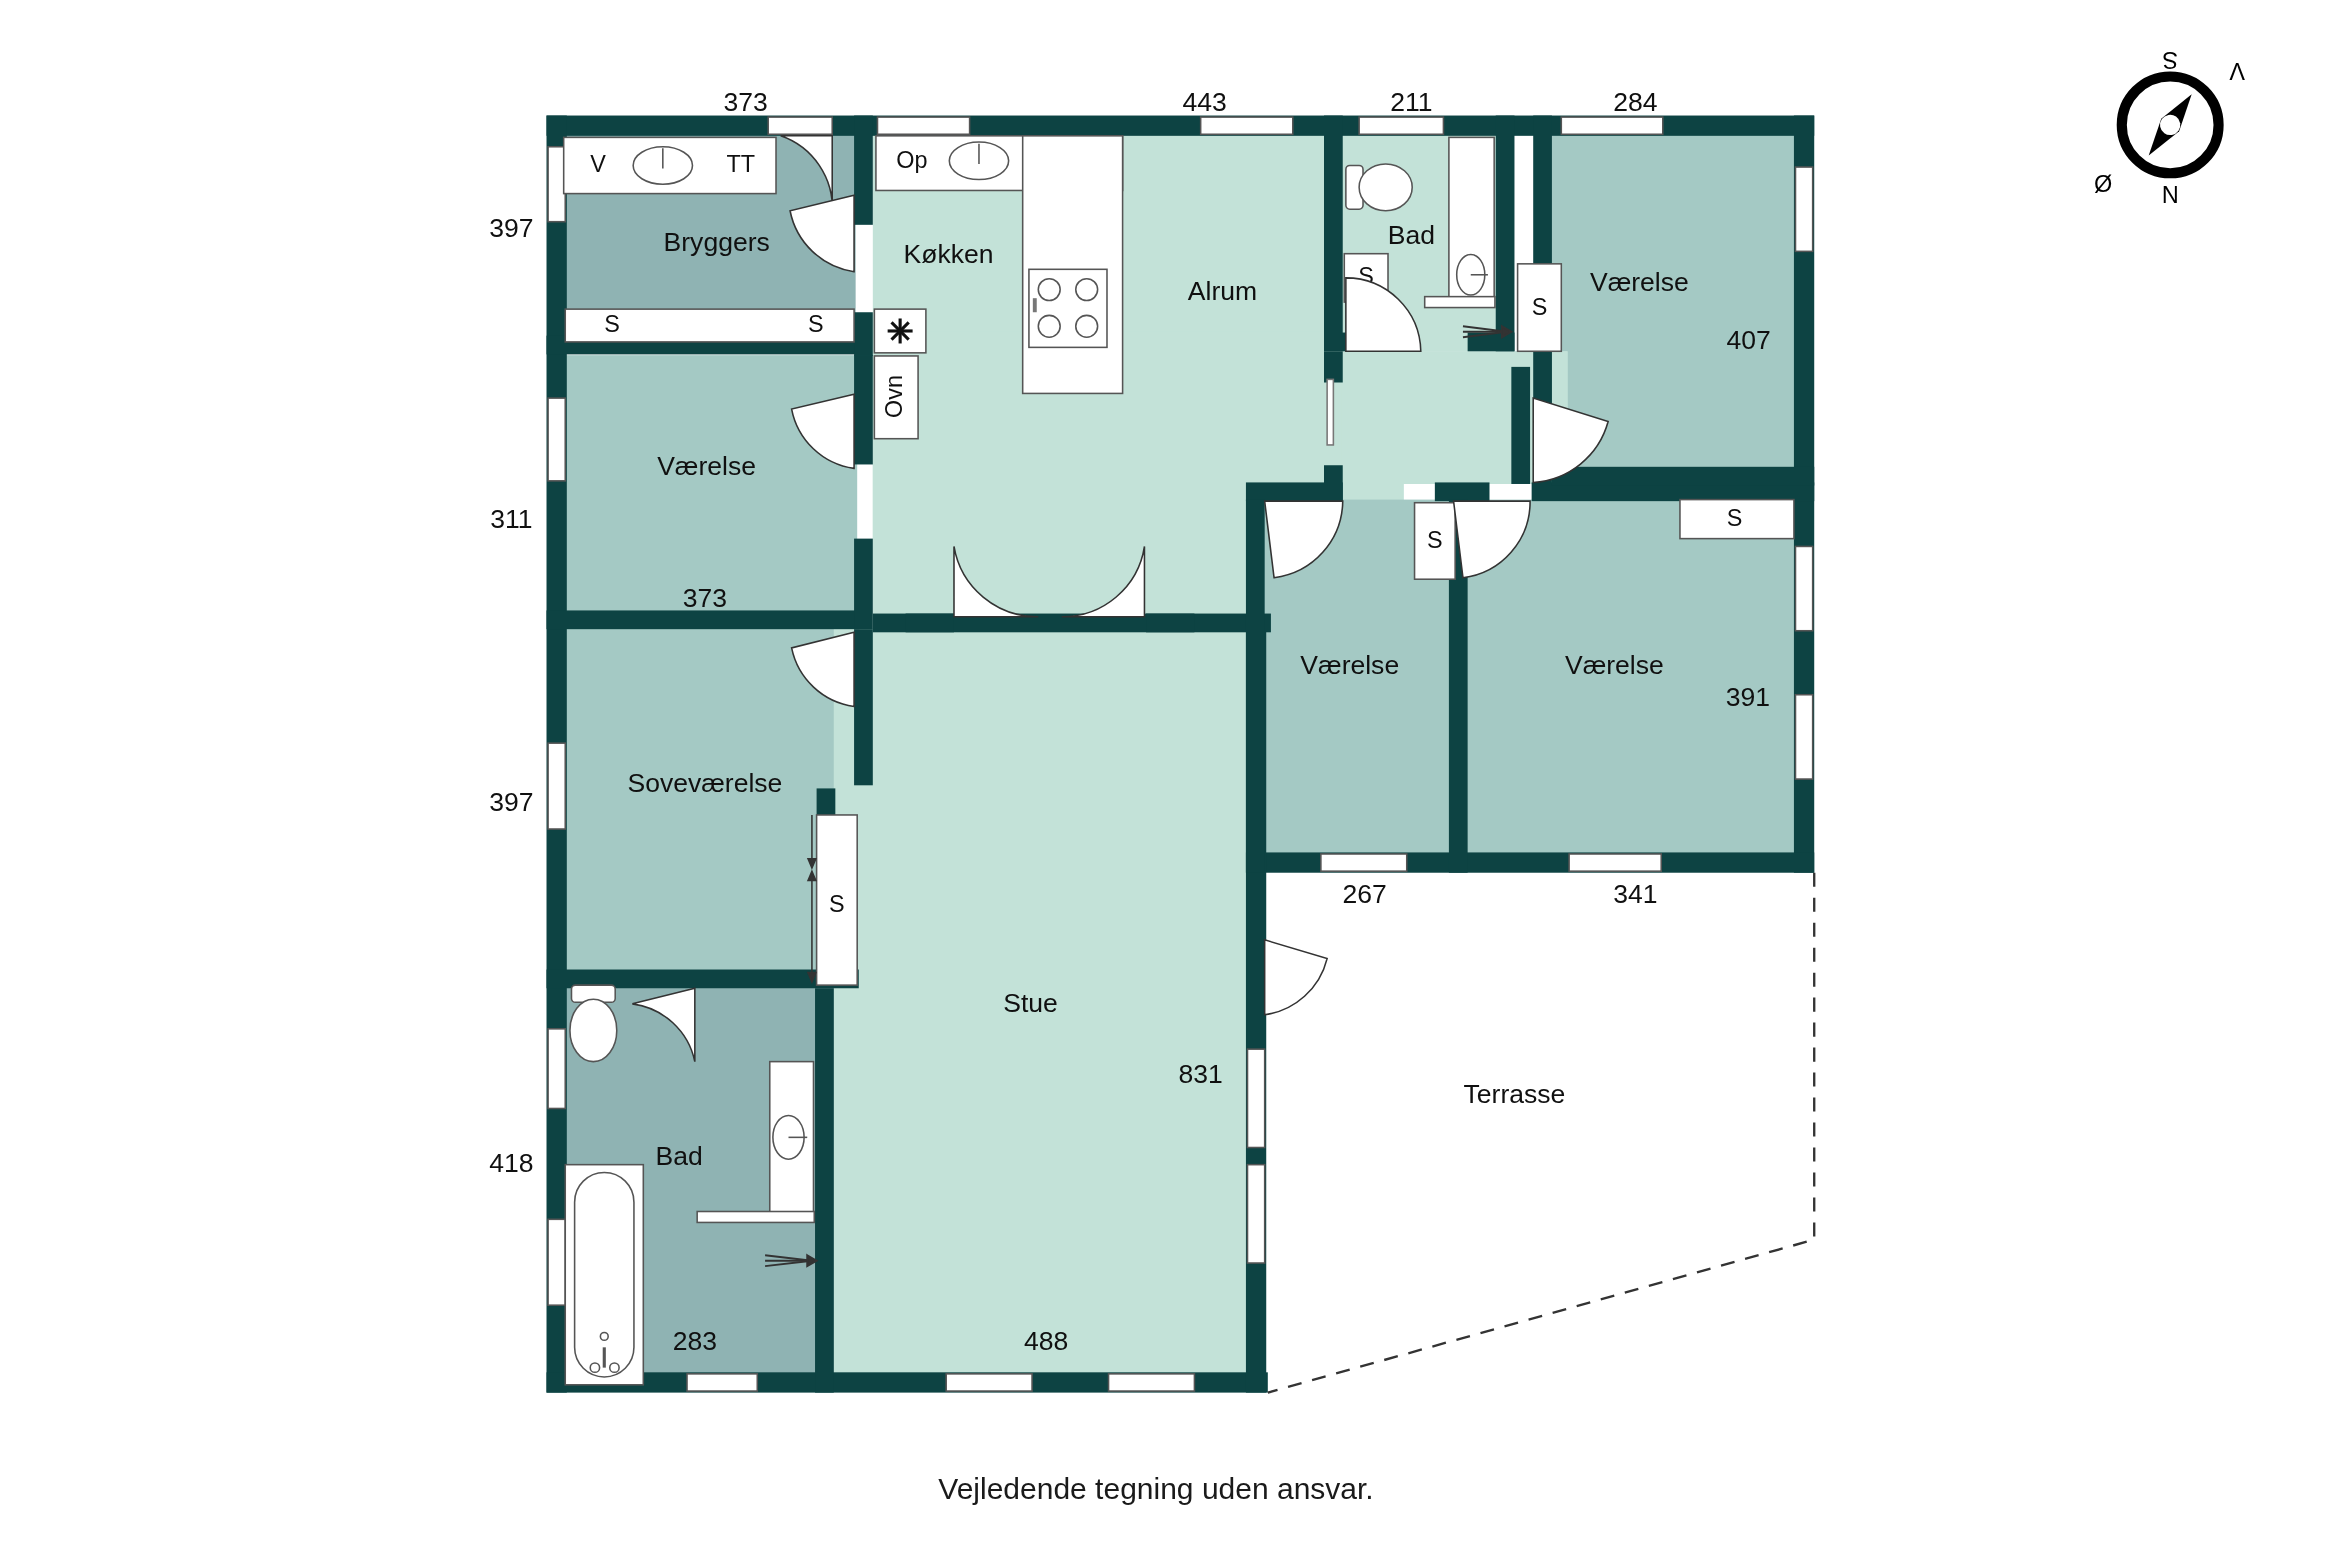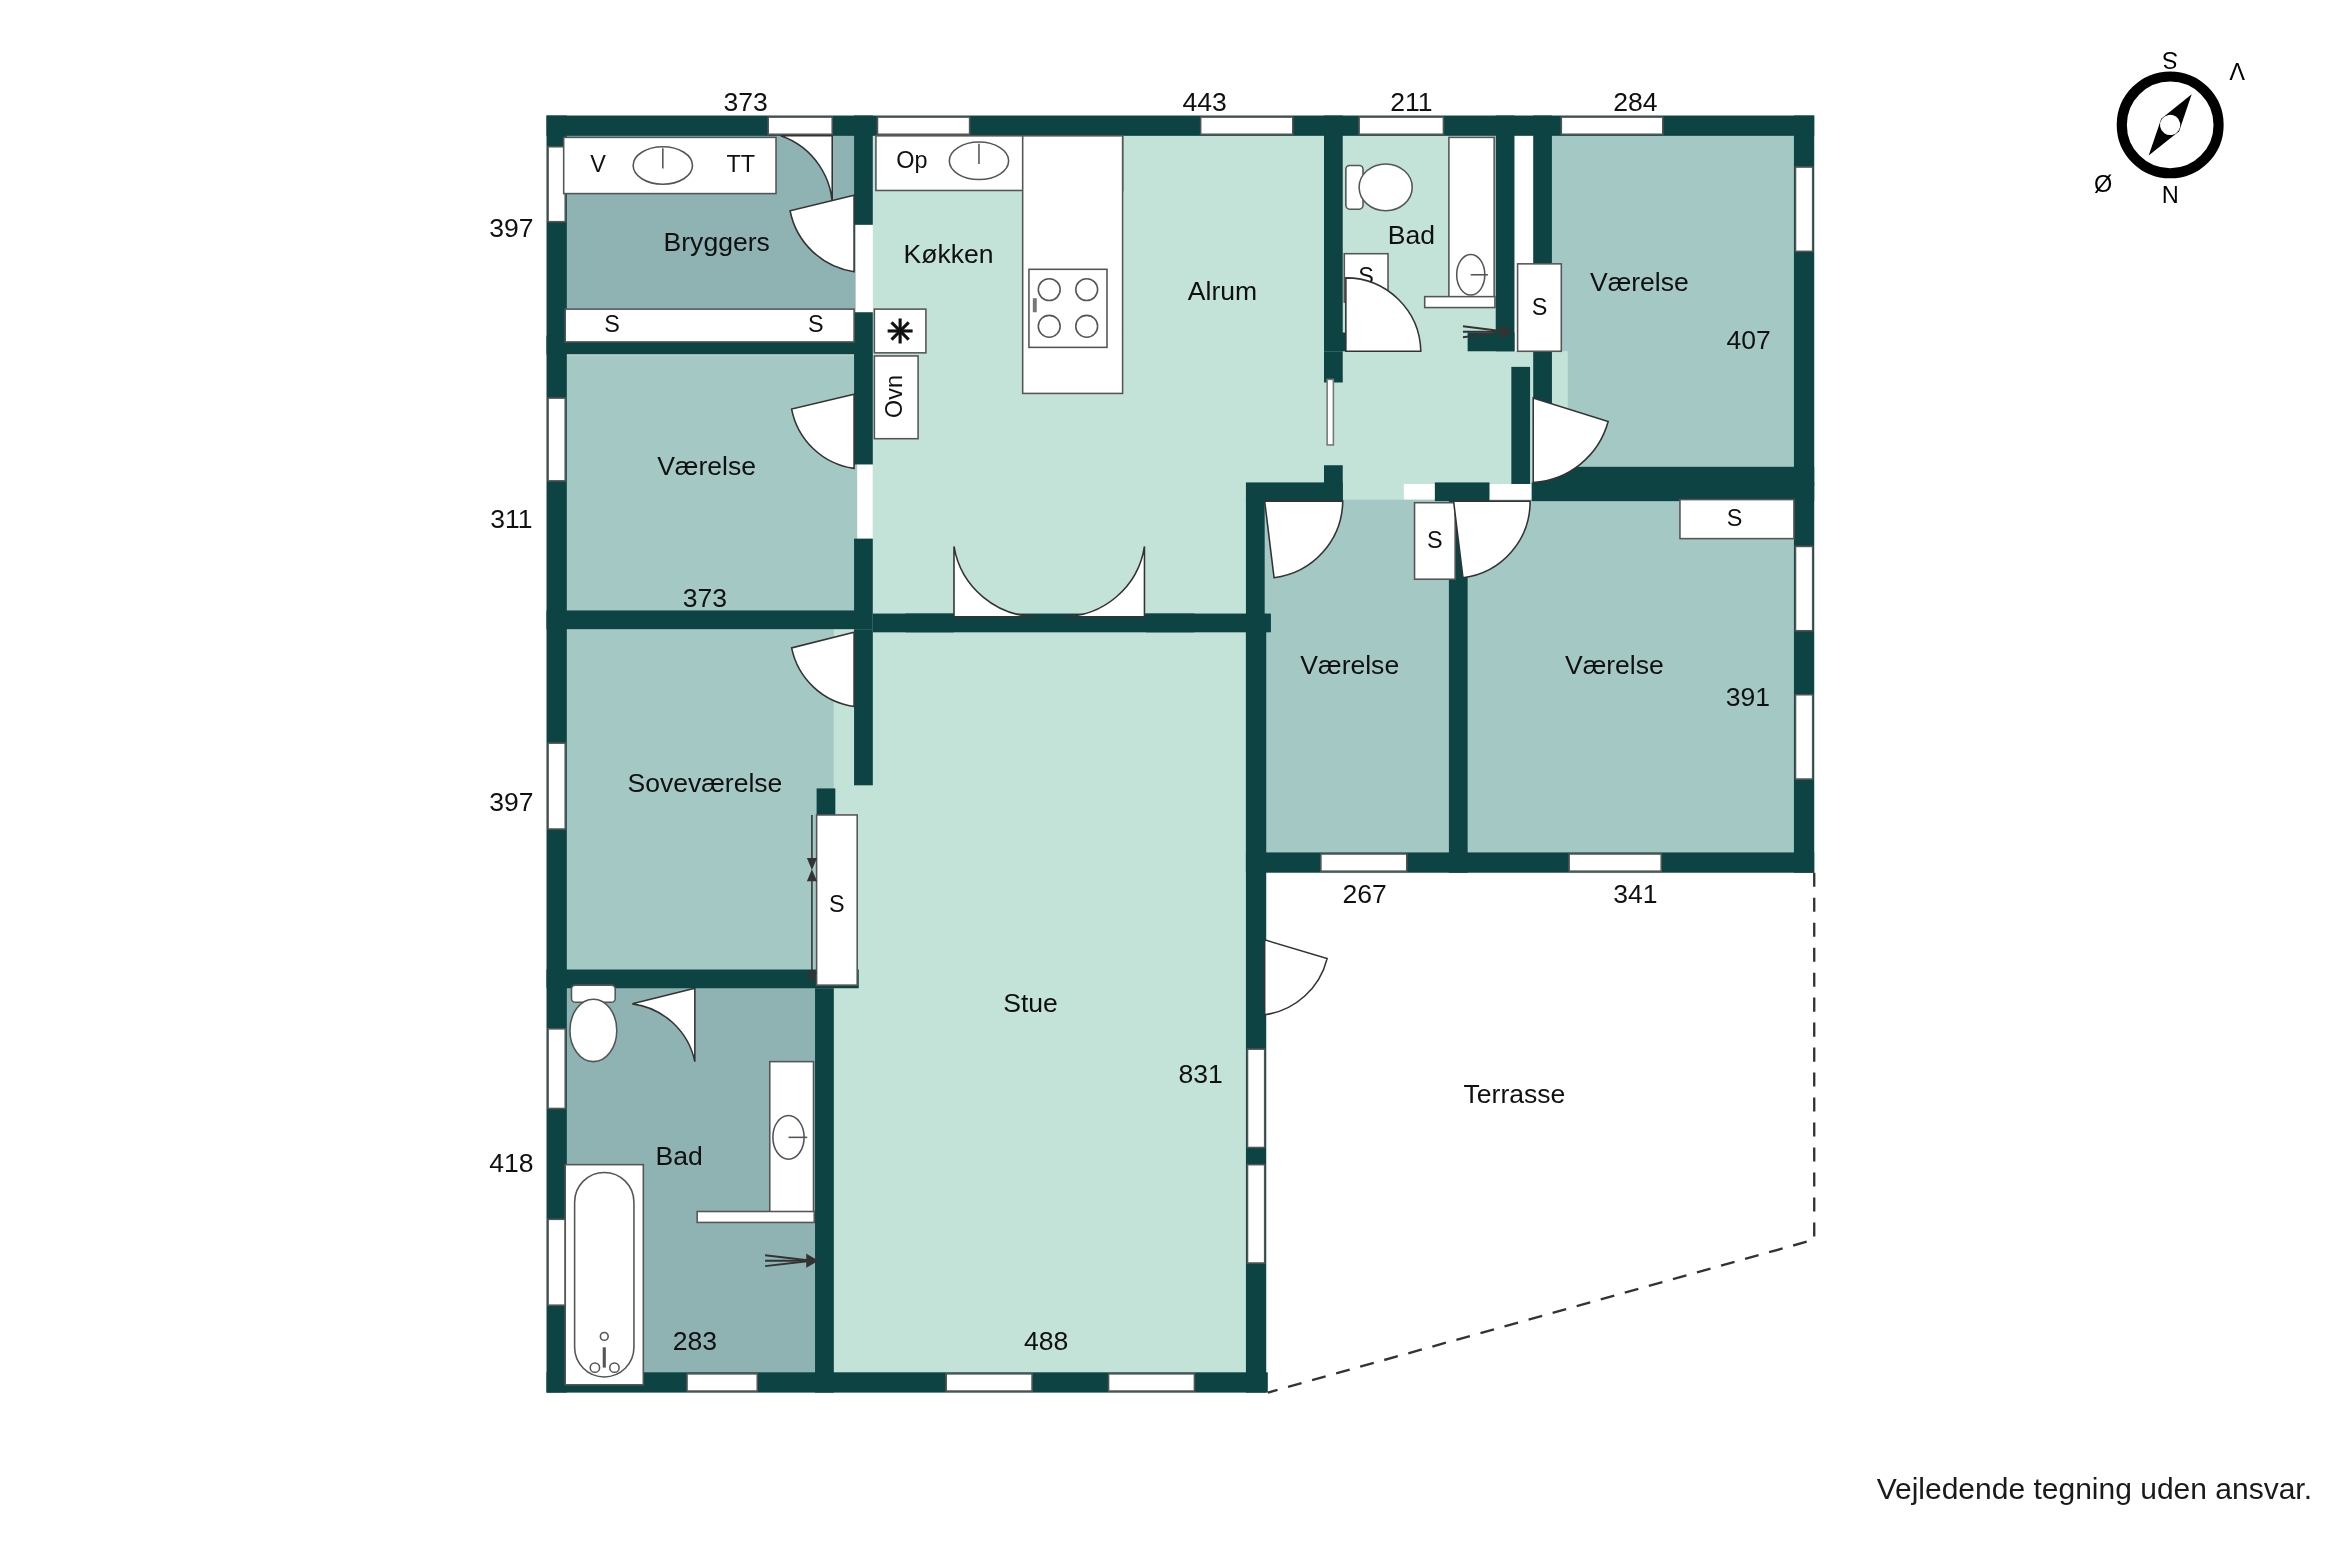--- a/index.html
+++ b/index.html
@@ -44,21 +44,21 @@
   .fixture-label {
     font-family: "Liberation Sans", sans-serif;
     font-size: 30px;
     fill: #101010;
     text-anchor: middle;
     dominant-baseline: middle;
   }
   .caption {
     position: absolute;
     width: 2312px;
-    text-align: right;
+    text-align: center;
     top: 1472px;
     font-size: 30px;
     color: #1a1a1a;
     font-family: "Liberation Sans", sans-serif;
   }
   .compass-letter {
     font-family: "Liberation Sans", sans-serif;
     font-size: 30px;
     fill: #000;
     text-anchor: middle;

